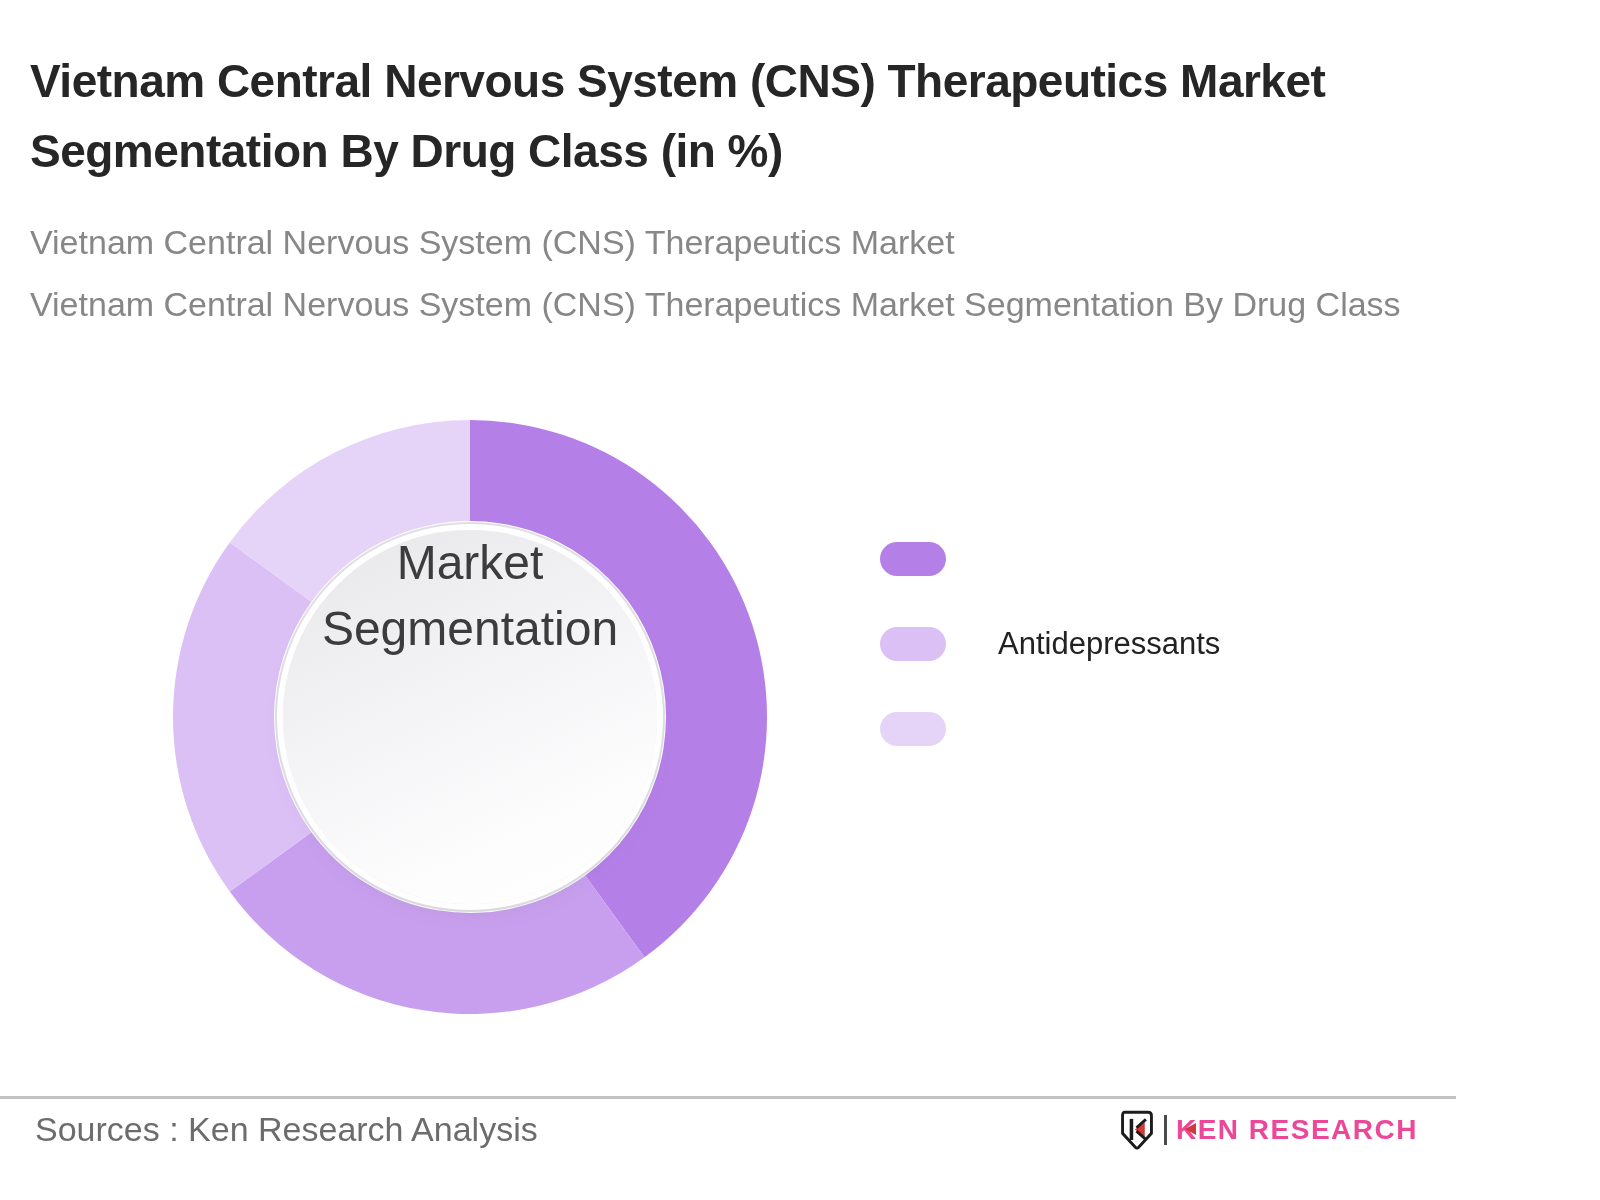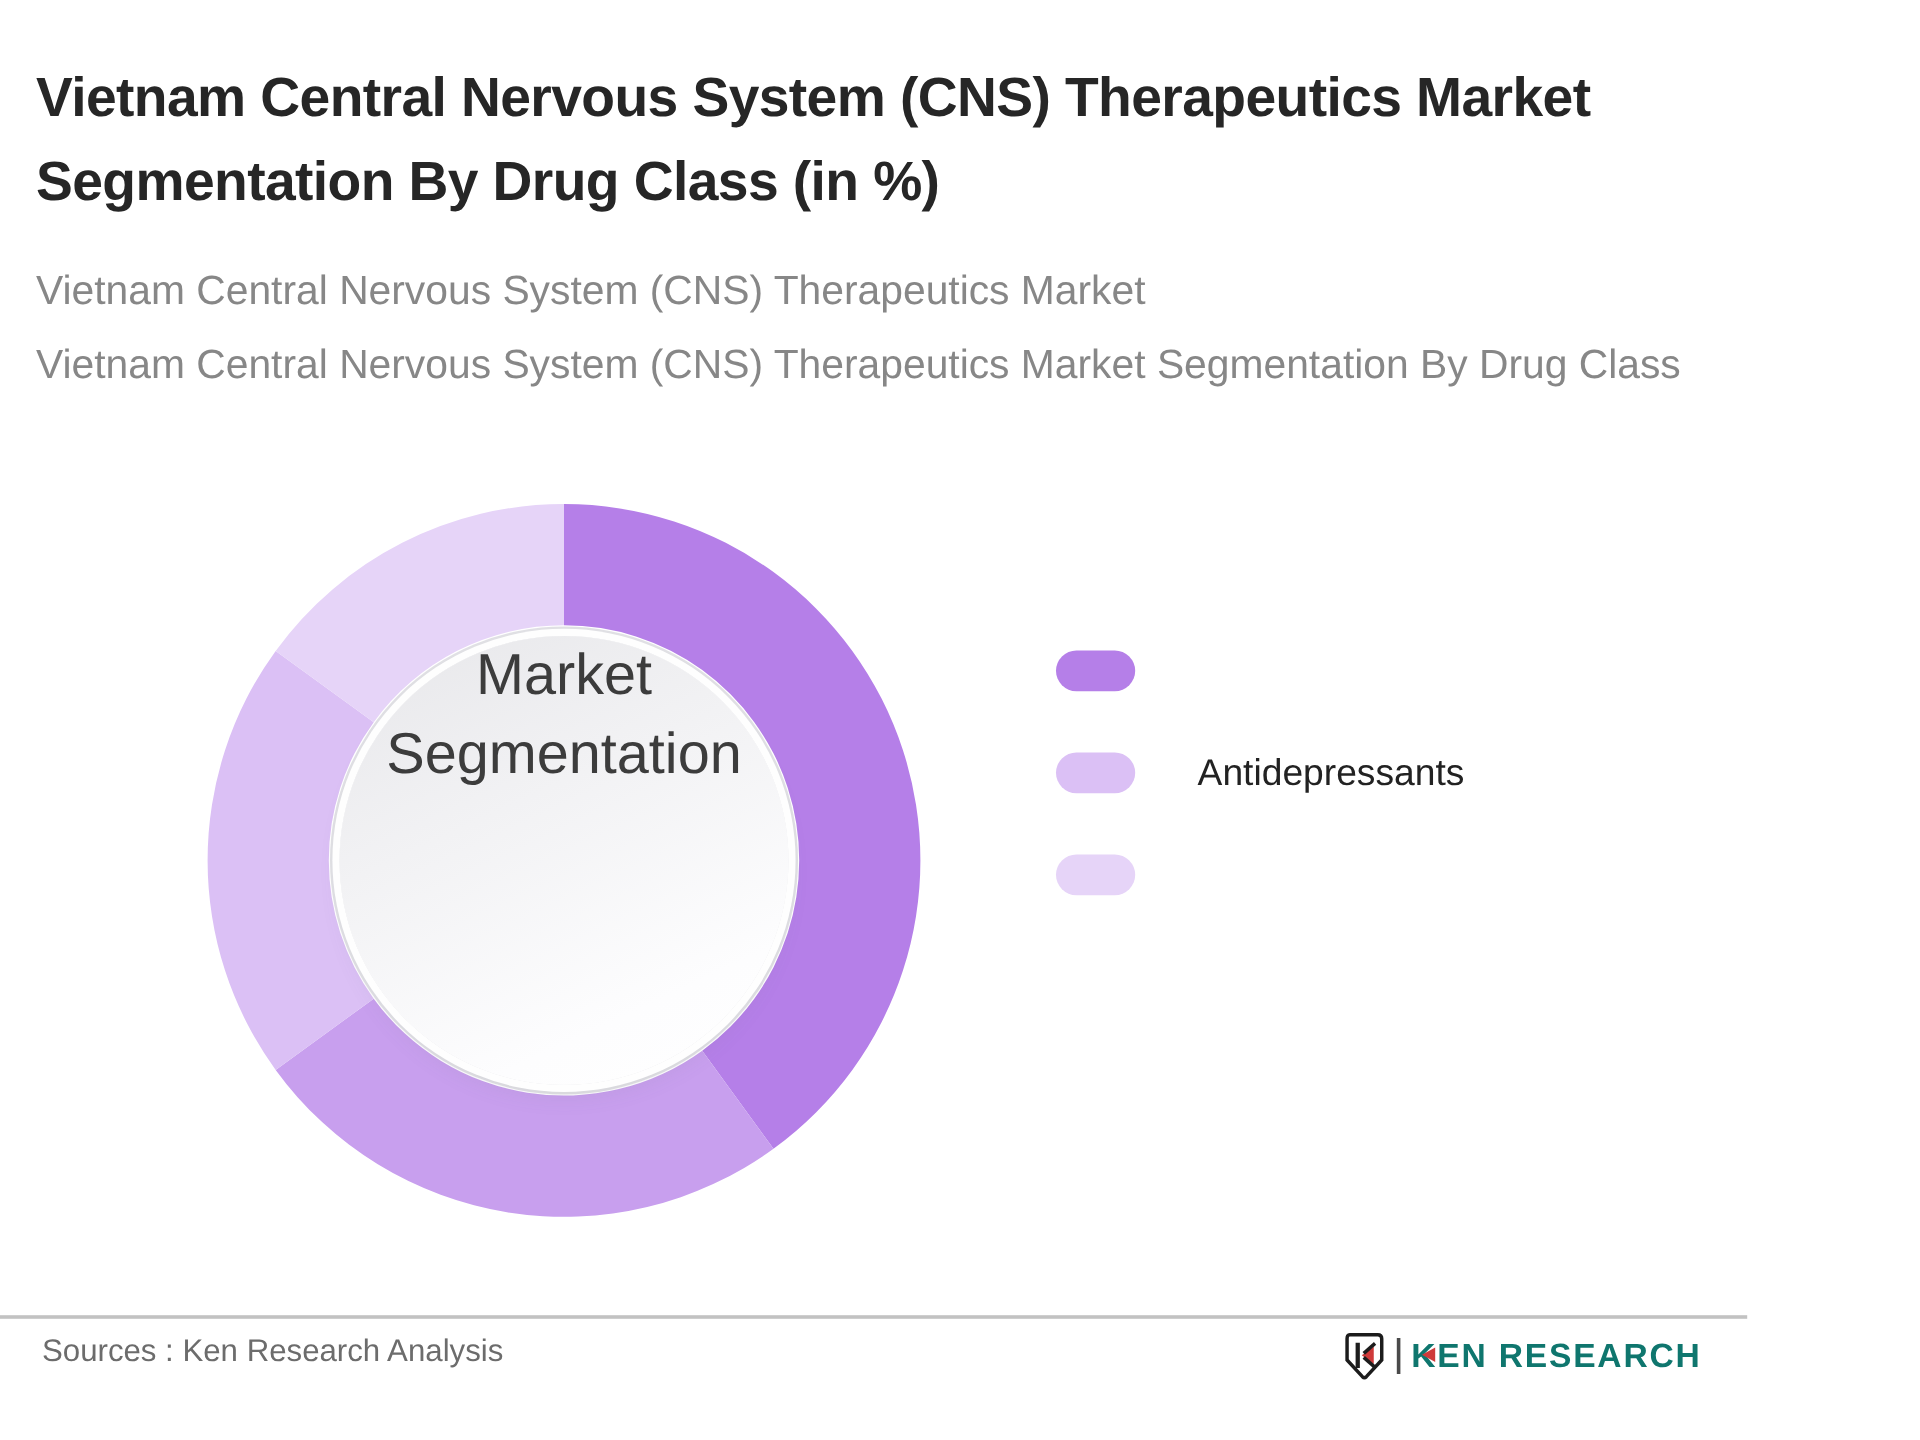--- a/index.html
+++ b/index.html
@@ -30,25 +30,25 @@
   .donut-center-label{
     font-size:48px;color:#3c3c3c;line-height:66px;white-space:pre-line;font-weight:400;
   }
   
   .legend{position:absolute;left:880px;top:542px;}
   .legend-item{display:flex;align-items:center;height:34px;margin-bottom:51px;}
   .legend-swatch{width:66px;height:34px;border-radius:17px;flex:0 0 auto;}
   .legend-label{margin-left:52px;font-size:31px;color:#222222;white-space:nowrap;}
   
   .footer-rule{position:absolute;left:0;top:1096px;width:1600px;height:3px;background:#c2c2c2;}
-  .sources{position:absolute;left:35px;top:1110px;font-size:26px;color:#6c6c6c;}
+  .sources{position:absolute;left:35px;top:1110px;font-size:34px;color:#6c6c6c;}
   .brand{position:absolute;right:38px;top:1110px;display:flex;align-items:center;height:40px;}
   .brand-divider{width:3px;height:30px;background:#4a4a4a;margin:0 9px 0 8px;}
   .brand-text{
-    position:relative;font-size:28px;font-weight:700;color:#0f766e;letter-spacing:1.5px;
+    position:relative;font-size:28px;font-weight:700;color:#ec4899;letter-spacing:1.5px;
     font-family:"Liberation Sans","DejaVu Sans",sans-serif;white-space:nowrap;
   }
   .brand-k-arrow{
     position:absolute;left:9px;top:9px;width:0;height:0;
     border-top:6px solid transparent;border-bottom:6px solid transparent;border-right:11px solid #cf3a3a;
   }
 </style>
 </head>
 <body>
 

